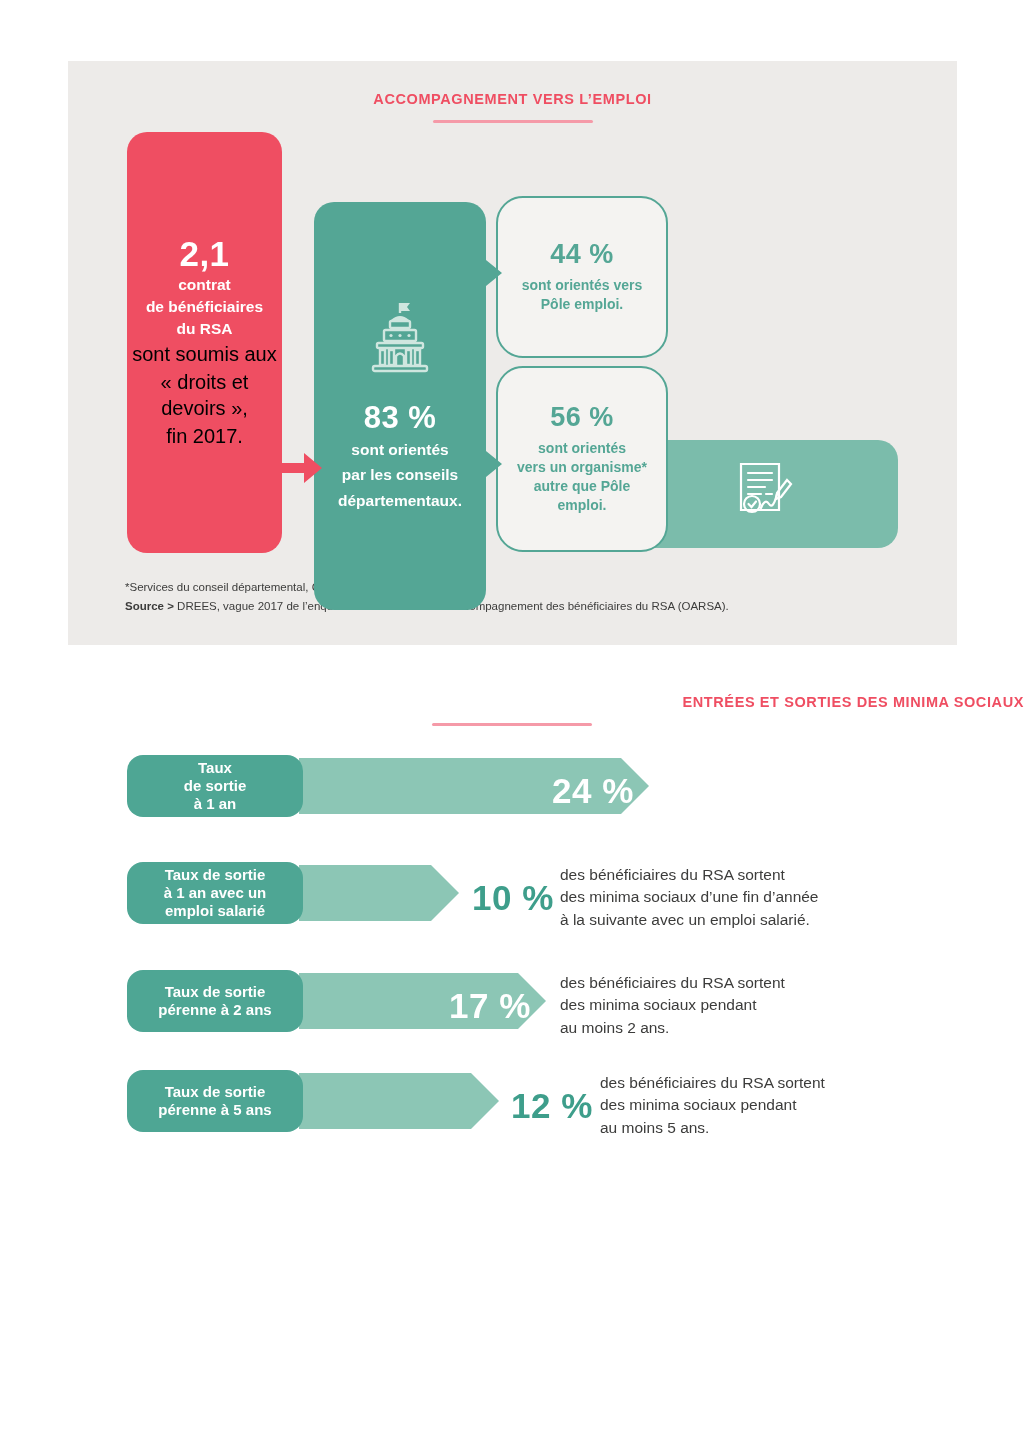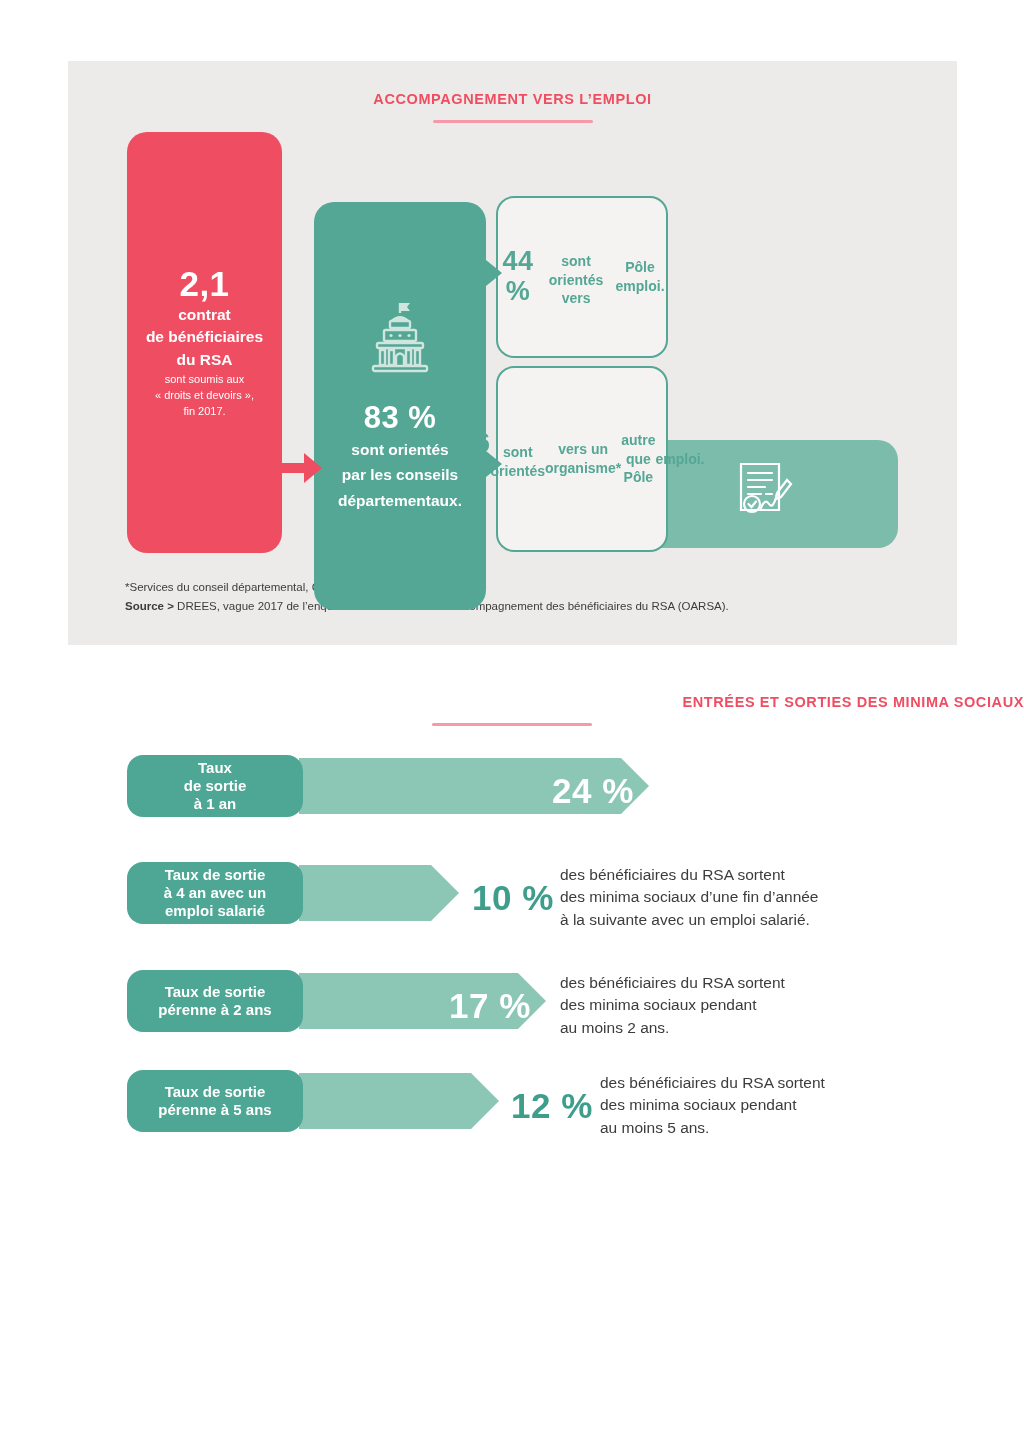--- a/index.html
+++ b/index.html
@@ -70,25 +70,25 @@
     line-height: 1.05;
     letter-spacing: 0.5px;
   }
   .red-bold {
     font-size: 15.5px;
     font-weight: bold;
     line-height: 1.3;
     margin-top: 2px;
   }
   .red-light {
-    font-size: 11px;
+    font-size: 20px;
     font-weight: normal;
     line-height: 1.3;
     margin-top: 2px;
-    color: #ffffff;
+    color: #000000;
   }
 
   
   .box-green {
     position: absolute;
     left: 246px;
     top: 141px;
     width: 172px;
     height: 408px;
     background: #54a695;
@@ -115,24 +115,24 @@
     font-weight: bold;
     line-height: 1.32;
     margin-top: 5px;
   }
 
   
   .box-out {
     position: absolute;
     background: #f4f3f1;
     border: 2.5px solid #54a695;
-    border-radius: 18px;
+    border-radius: 27px;
     color: #54a695;
     display: flex;
-    flex-direction: row;
+    flex-direction: column;
     align-items: center;
     justify-content: center;
     text-align: center;
     z-index: 4;
   }
   .box-out-1 { left: 428px; top: 135px; width: 168px; height: 158px; }
   .box-out-2 { left: 428px; top: 305px; width: 168px; height: 182px; }
   .out-num {
     font-size: 27px;
     font-weight: bold;
@@ -408,21 +408,21 @@
     <svg class="bararea" style="width:350px;" width="350" height="56" viewBox="0 0 350 56" preserveAspectRatio="none">
       <path d="M0 0 H322 L350 28 L322 56 H0 Z" fill="#8cc6b5"></path>
     </svg>
     <div class="pct-in" style="left:425px;">24 %</div>
   </div>
 
   <div class="row" style="top:182px;">
     <div class="pill">
       <div>
         <div>Taux de sortie</div>
-        <div>à 4 an avec un</div>
+        <div>à 1 an avec un</div>
         <div>emploi salarié</div>
       </div>
     </div>
     <svg class="bararea" style="width:160px;" width="160" height="56" viewBox="0 0 160 56" preserveAspectRatio="none">
       <path d="M0 0 H132 L160 28 L132 56 H0 Z" fill="#8cc6b5"></path>
     </svg>
     <div class="pct-out" style="left:345px;">10 %</div>
     <div class="desc" style="left:433px;">
       <div>des bénéficiaires du RSA sortent</div>
       <div>des minima sociaux d’une fin d’année</div>

